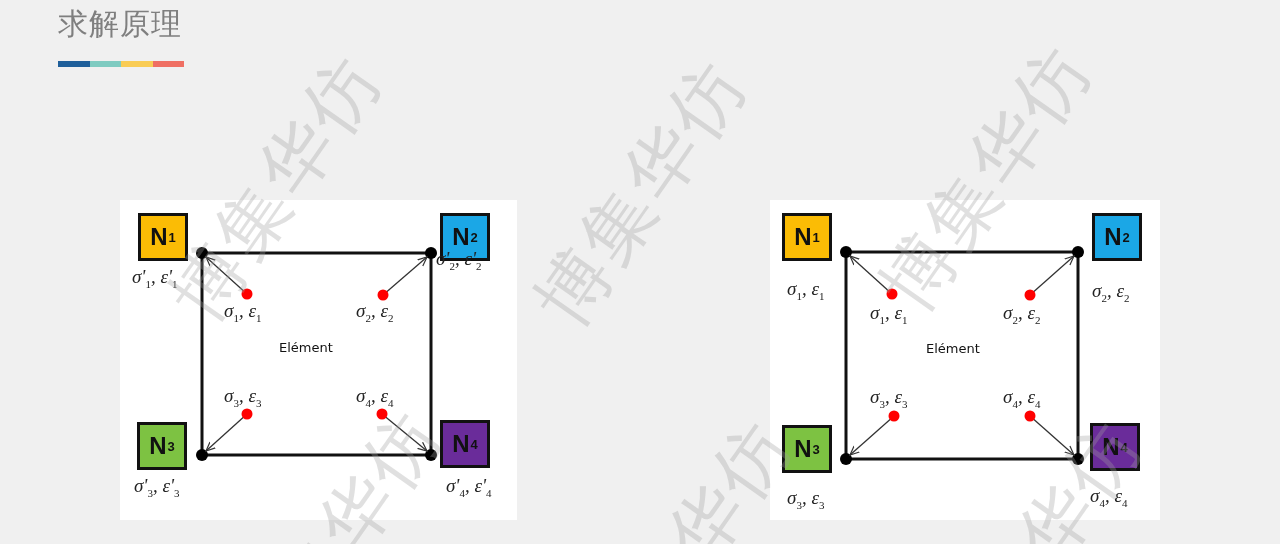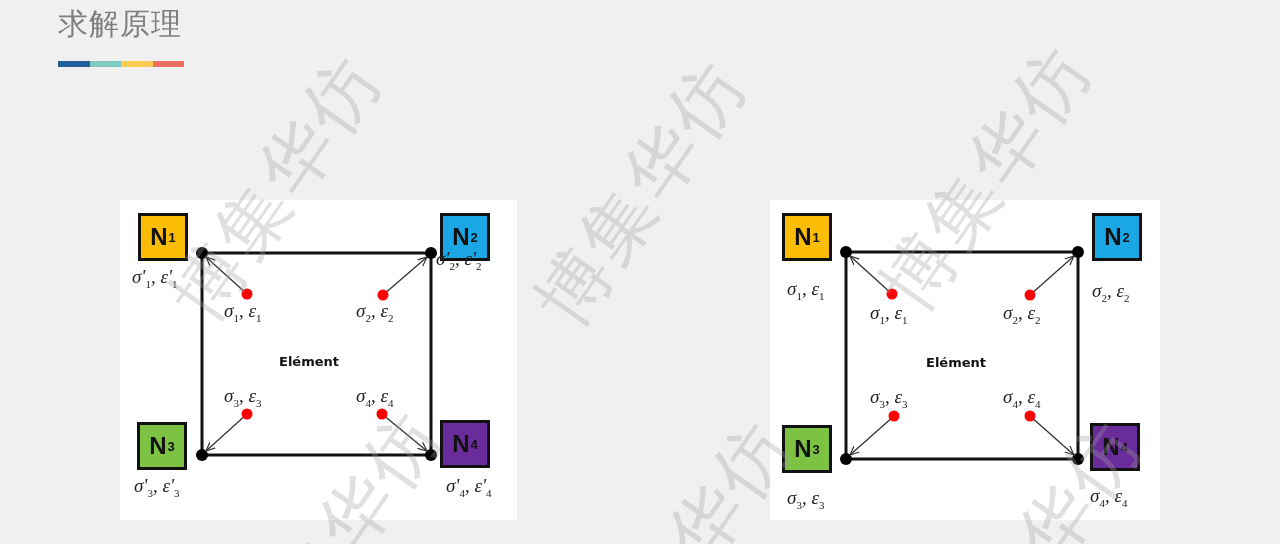--- a/index.html
+++ b/index.html
@@ -31,23 +31,22 @@
     font-weight: bold; font-size: 24px; color: #111;
     font-family: "Liberation Sans", sans-serif;
   }
   .node sub { font-size: 13px; vertical-align: -2px; margin-left: 1px; }
   .label {
     position: absolute; font-family: "Liberation Serif", "DejaVu Serif", serif;
     font-style: italic; font-size: 19px; color: #222; white-space: nowrap;
   }
   .label sub { font-size: 11px; font-style: normal; }
   .elem {
-    position: absolute; font-weight: bold; font-size: 13px; color: #111;
+    position: absolute; font-weight: normal; font-size: 13px; color: #111;
     font-family: "DejaVu Sans", sans-serif;
-    margin-top: 14px;
   }
 </style>
 </head>
 <body>
 
 <div class="title">求解原理</div>
 <div class="bar" style="left:58px;width:32px;background:#1f5f9a"></div>
 <div class="bar" style="left:90px;width:31px;background:#7fcbc1"></div>
 <div class="bar" style="left:121px;width:32px;background:#f9cc55"></div>
 <div class="bar" style="left:153px;width:31px;background:#ef6f63"></div>

